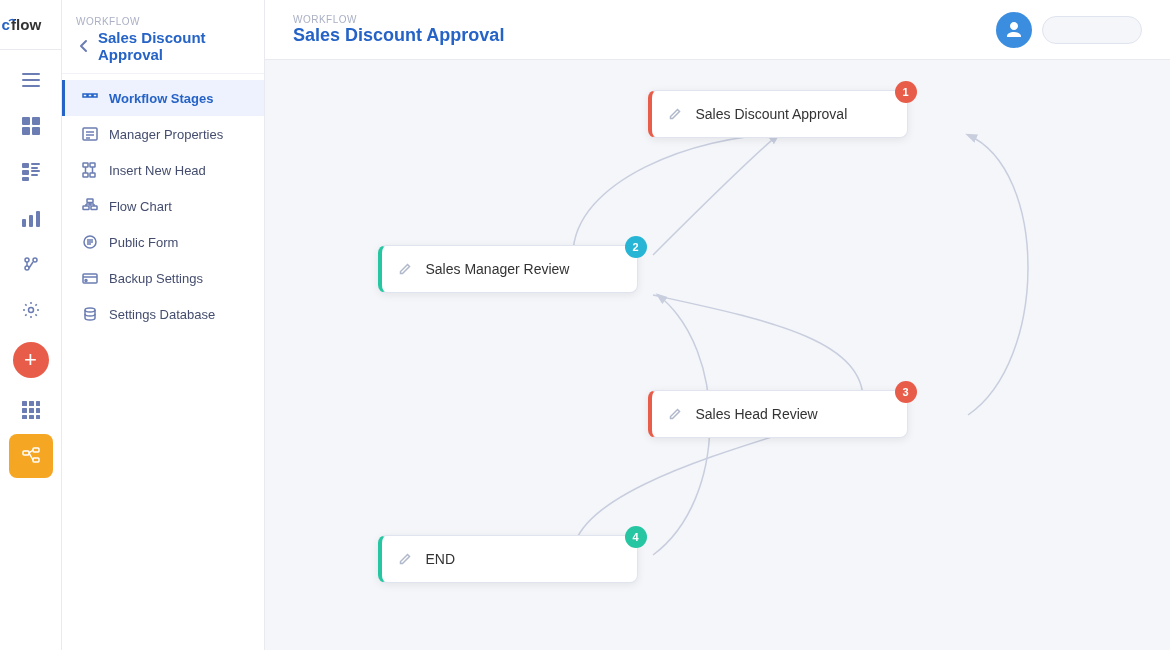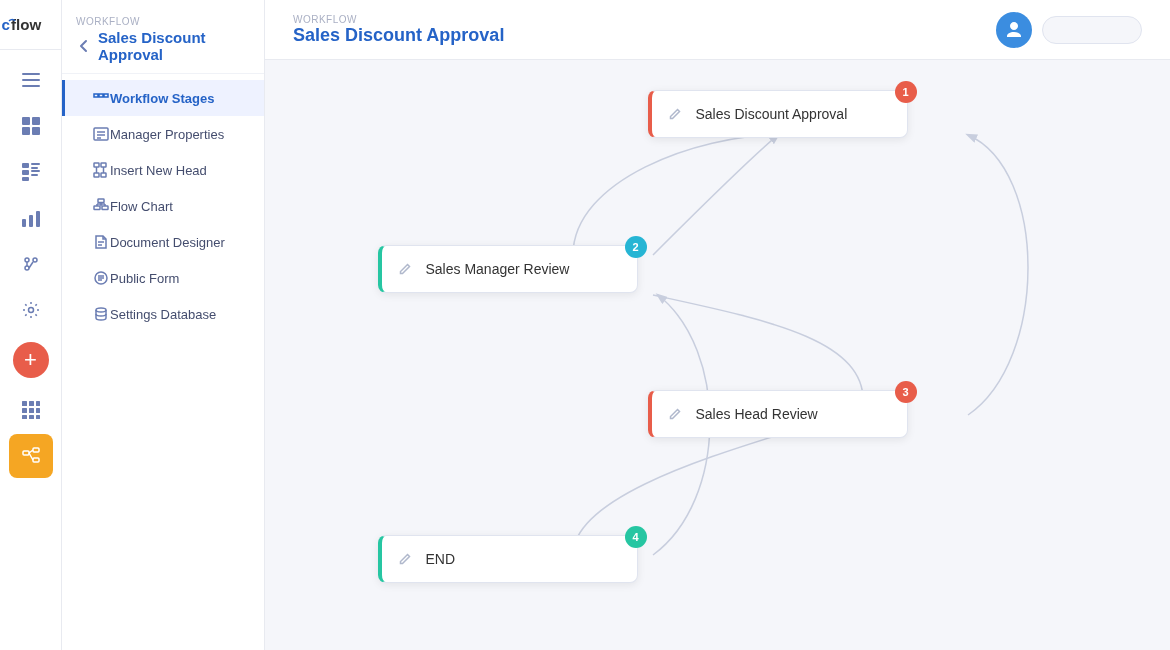--- a/index.html
+++ b/index.html
@@ -99,21 +99,22 @@
       color: #2563c7;
     }
     .menu-items {
       flex: 1;
       overflow-y: auto;
       padding: 6px 0;
     }
     .menu-item {
       display: flex;
       align-items: center;
-      padding: 9px 27px;
+      gap: 10px;
+      padding: 9px 16px;
       cursor: pointer;
       color: #444d6e;
       font-size: 13px;
       border-left: 3px solid transparent;
       position: relative;
     }
     .menu-item.active {
       color: #2563c7;
       border-left: 3px solid #2563c7;
       background: #eef2ff;
@@ -409,44 +410,43 @@
           <rect x="9" y="8" width="6" height="3.5" rx="0.5"></rect>
           <line x1="8" y1="4.5" x2="8" y2="8"></line>
           <line x1="4" y1="8" x2="4" y2="6"></line>
           <line x1="12" y1="8" x2="12" y2="6"></line>
           <line x1="4" y1="6" x2="12" y2="6"></line>
         </svg>
       </div>
       <span>Flow Chart</span>
     </div>
 
-    <div class="menu-item">
-      <div class="menu-item-icon">
-        <svg width="16" height="16" viewBox="0 0 16 16" fill="none" stroke="#6b7db3" stroke-width="1.5">
-          <path d="M3 2h7l3 3v9H3V2z"></path>
-          <path d="M10 2v3h3"></path>
-          <line x1="5" y1="8" x2="11" y2="8"></line>
-          <line x1="5" y1="11" x2="9" y2="11"></line>
-        </svg>
-      </div>
-      <span>Document Designer</span>
-    </div>
 
     <div class="menu-item">
       <div class="menu-item-icon">
         <svg width="16" height="16" viewBox="0 0 16 16" fill="none" stroke="#6b7db3" stroke-width="1.5">
           <circle cx="8" cy="8" r="6"></circle>
           <line x1="5" y1="8" x2="11" y2="8"></line>
           <line x1="5" y1="6" x2="11" y2="6"></line>
           <line x1="5" y1="10" x2="9" y2="10"></line>
         </svg>
       </div>
       <span>Public Form</span>
     </div>
 
+    <div class="menu-item">
+      <div class="menu-item-icon">
+        <svg width="16" height="16" viewBox="0 0 16 16" fill="none" stroke="#6b7db3" stroke-width="1.5">
+          <rect x="1" y="4" width="14" height="9" rx="1"></rect>
+          <line x1="1" y1="7" x2="15" y2="7"></line>
+          <circle cx="4" cy="10.5" r="1"></circle>
+        </svg>
+      </div>
+      <span>Backup Settings</span>
+    </div>
 
     <div class="menu-item">
       <div class="menu-item-icon">
         <svg width="16" height="16" viewBox="0 0 16 16" fill="none" stroke="#6b7db3" stroke-width="1.5">
           <ellipse cx="8" cy="4" rx="5" ry="2"></ellipse>
           <path d="M3 4v4c0 1.1 2.24 2 5 2s5-.9 5-2V4"></path>
           <path d="M3 8v4c0 1.1 2.24 2 5 2s5-.9 5-2V8"></path>
         </svg>
       </div>
       <span>Settings Database</span>

